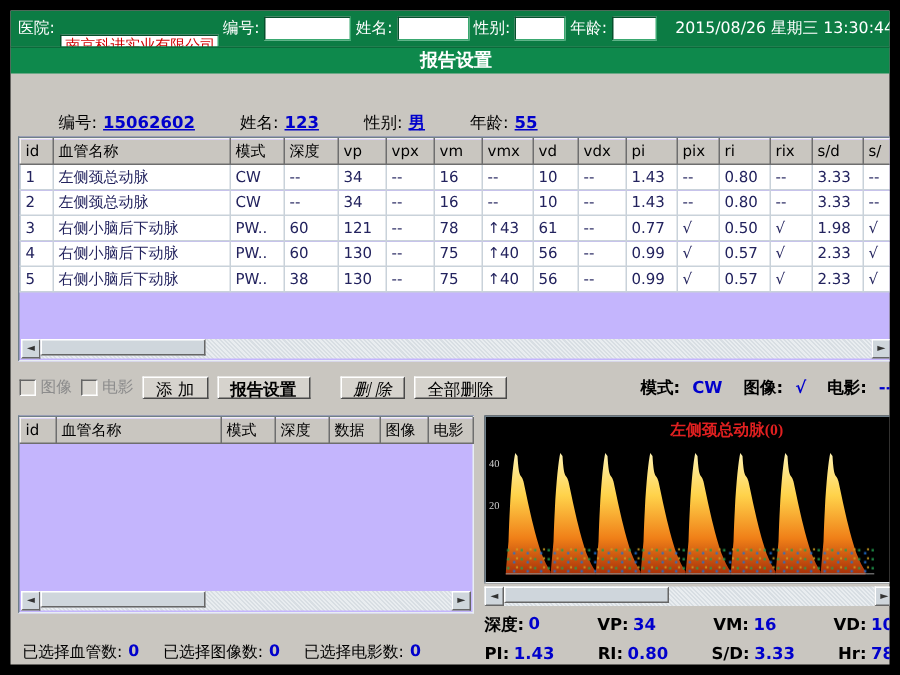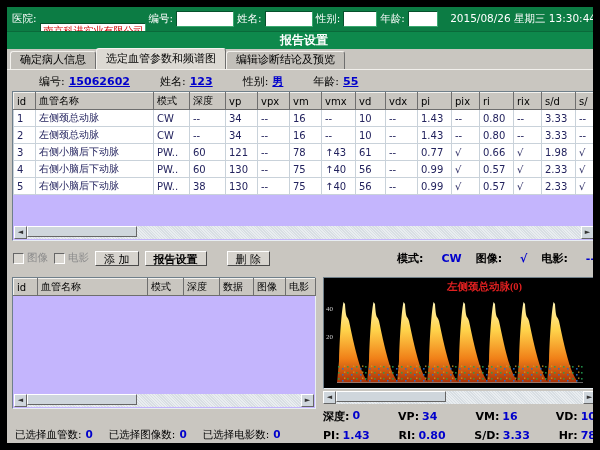--- a/index.html
+++ b/index.html
@@ -70,23 +70,23 @@
     border:1px solid;border-color:#fff #666 #666 #fff;}
   
   .controls{position:absolute;left:6px;top:240px;width:582px;height:22px;display:flex;align-items:center;gap:6px;}
   .cbwrap{display:flex;align-items:center;gap:3px;}
   .cb{width:11px;height:11px;background:#d9d6d0;border:1px solid;border-color:#666 #fff #fff #666;}
   .cb-label{color:#8c8c8c;font-size:10.5px;white-space:nowrap;}
   .btn3d{height:15px;padding:0 8px;background:#d6d3cd;border:1px solid;
     border-color:#fff #4a4a4a #4a4a4a #fff;font-size:11px;color:#000;
     font-family:"DejaVu Sans","Liberation Sans",sans-serif;white-space:nowrap;cursor:default;}
   .btn3d.bold{font-weight:bold;}
-  .mleft14{margin-left:14px;}
+  .mleft14{margin-left:14px;font-style:italic;}
   .rgroup{margin-left:auto;display:flex;align-items:center;gap:14px;font-size:11px;}
-  .rpair{display:flex;gap:18px;align-items:center;white-space:nowrap;}
+  .rpair{display:flex;gap:8px;align-items:center;white-space:nowrap;}
   .rpair .rlbl{color:#000;font-weight:bold;}
   .rpair .rval{color:#0000cc;font-weight:bold;}
   
   .spectrum{position:absolute;left:316px;top:270px;width:323px;height:112px;background:#000;
     border:1px solid;border-color:#6f7f8a #e8eef2 #e8eef2 #6f7f8a;font-family:Liberation Serif, serif;}
   .spec-title{position:absolute;left:0;top:2px;width:100%;text-align:center;
     color:#e02020;font-weight:bold;font-size:10.5px;}
   .axis-lab{position:absolute;left:2px;color:#cfcfcf;font-size:7px;line-height:7px;}
   .axis-40{top:28px}.axis-20{top:56px}
   .spec-svg{position:absolute;left:13px;bottom:3px;width:246px;height:86px;display:block;}
@@ -119,25 +119,20 @@
     <span class="tbox w34"></span>
     <span class="tlabel">年龄:</span>
     <span class="tbox w30"></span>
     <span class="datetime">2015/08/26 星期三 13:30:44</span>
   </div>
 
   <div class="titlebar">
     <span>报告设置</span>
   </div>
 
-  <div class="tabstrip">
-    <div class="tab">确定病人信息</div>
-    <div class="tab active">选定血管参数和频谱图</div>
-    <div class="tab">编辑诊断结论及预览</div>
-  </div>
 
   <div class="inforow">
     <span class="lbl gap24">编号:</span>
     <span class="val">15062602</span>
     <span class="lbl gap30">姓名:</span>
     <span class="val">123</span>
     <span class="lbl gap30">性别:</span>
     <span class="val">男</span>
     <span class="lbl gap30">年龄:</span>
     <span class="val">55</span>
@@ -208,21 +203,21 @@
             <td>PW..</td>
             <td>60</td>
             <td>121</td>
             <td>--</td>
             <td>78</td>
             <td>↑43</td>
             <td>61</td>
             <td>--</td>
             <td>0.77</td>
             <td>√</td>
-            <td>0.66</td>
+            <td>0.50</td>
             <td>√</td>
             <td>1.98</td>
             <td>√</td>
           </tr>
           <tr>
             <td>4</td>
             <td>右侧小脑后下动脉</td>
             <td>PW..</td>
             <td>60</td>
             <td>130</td>
@@ -272,20 +267,21 @@
       <span class="cb"></span>
       <span class="cb-label">图像</span>
     </span>
     <span class="cbwrap">
       <span class="cb"></span>
       <span class="cb-label">电影</span>
     </span>
     <button class="btn3d">添 加</button>
     <button class="btn3d bold">报告设置</button>
     <button class="btn3d mleft14">删 除</button>
+    <button class="btn3d">全部删除</button>
     <span class="rgroup">
       <span class="rpair">
           <span class="rlbl">模式:</span>
           <span class="rval">CW</span>
         </span>
       <span class="rpair">
           <span class="rlbl">图像:</span>
           <span class="rval">√</span>
         </span>
       <span class="rpair">

